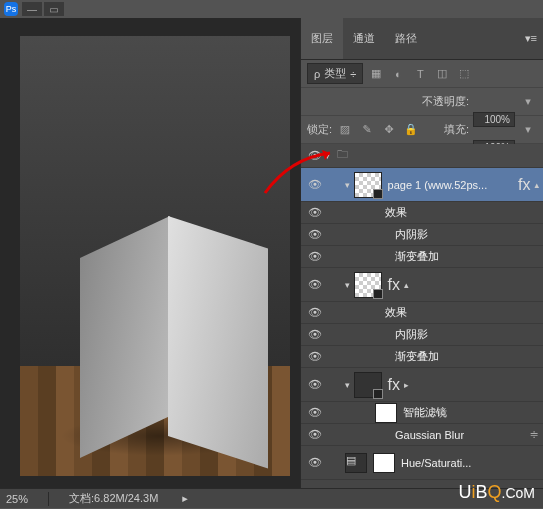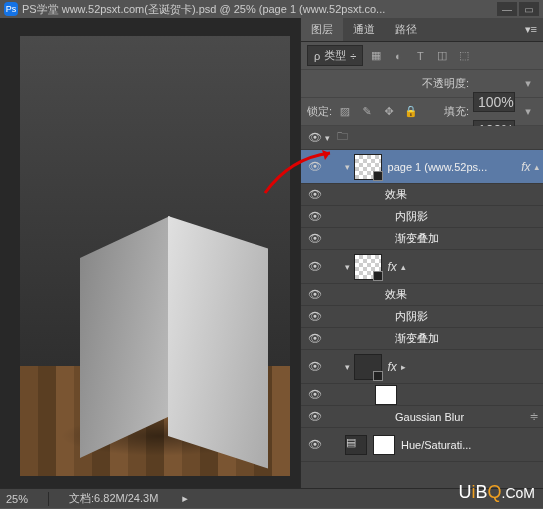--- a/index.html
+++ b/index.html
@@ -18,57 +18,56 @@
 .canvas-bg { width: 270px; height: 440px; background: linear-gradient(#3a3a3a, #2a2a2a 60%, #2a2a2a); position: relative; overflow: hidden; }
 .wall { position: absolute; top: 0; left: 0; right: 0; height: 330px; background: linear-gradient(#4a4a4a, #2f2f2f); }
 .floor { position: absolute; bottom: 0; left: 0; right: 0; height: 110px; background: repeating-linear-gradient(90deg, #6b4a2a 0 18px, #5a3e22 18px 36px, #7a5532 36px 54px); }
 .card-shape { position: absolute; left: 60px; top: 180px; width: 180px; height: 220px; }
 .card-left { position: absolute; left: 0; top: 0; width: 90px; height: 200px; background: linear-gradient(100deg, #888, #bbb); transform: skewY(-25deg); transform-origin: top right; }
 .card-right { position: absolute; left: 88px; top: 0; width: 100px; height: 220px; background: linear-gradient(100deg, #e0e0e0, #aaa); transform: skewY(18deg); transform-origin: top left; }
 .shadow { position: absolute; left: 40px; bottom: 20px; width: 200px; height: 40px; background: radial-gradient(ellipse at center, rgba(0,0,0,0.4), transparent 70%); }
 .arrow { position: absolute; left: 260px; top: 130px; width: 80px; height: 50px; pointer-events: none; z-index: 10; }
 
 .panel { flex: 1; background: #535353; border-left: 1px solid #2a2a2a; font-size: 11px; color: #ccc; display: flex; flex-direction: column; }
-.panel-tabs { display: flex; height: 24px; border-bottom: 1px solid #2a2a2a; background: #454545; align-items: center; }
+.panel-tabs { display: flex; height: 42px; border-bottom: 1px solid #2a2a2a; background: #454545; align-items: center; }
 .panel-tab { padding: 0 10px; height: 100%; display: flex; align-items: center; cursor: pointer; color: #ccc; }
 .panel-tab.active { background: #535353; }
 .panel-tab-menu { margin-left: auto; padding: 0 6px; }
 
 .panel-row { display: flex; align-items: center; height: 28px; padding: 0 6px; gap: 4px; border-bottom: 1px solid #454545; }
 .dropdown { background: #3a3a3a; border: 1px solid #2a2a2a; padding: 2px 6px; color: #ccc; font-size: 11px; display: flex; align-items: center; gap: 4px; }
-.pct-box { background: #3a3a3a; border: 1px solid #2a2a2a; padding: 1px 4px; color: #ccc; font-size: 14px; width: 42px; text-align: right; margin-top: 36px; }
+.pct-box { background: #3a3a3a; border: 1px solid #2a2a2a; padding: 1px 4px; color: #ccc; font-size: 10px; width: 42px; text-align: right; margin-top: 36px; }
 .icon-btn { width: 18px; height: 18px; color: #aaa; display: flex; align-items: center; justify-content: center; font-size: 11px; }
 
 .layer-tree { flex: 1; overflow-y: auto; background: #454545; }
 .layer-row { display: flex; align-items: center; height: 34px; border-bottom: 1px solid #3a3a3a; padding-left: 4px; }
 .layer-row.group { height: 24px; background: #4a4a4a; }
 .layer-row.selected { background: #5b7aa6; }
 .layer-row.effect { height: 22px; }
 .vis-eye { width: 20px; text-align: center; color: #ccc; font-size: 11px; }
 .indent { display: inline-block; }
 .layer-thumb { width: 28px; height: 26px; background: repeating-conic-gradient(#ccc 0% 25%, #fff 0% 50%) 0 0/8px 8px; border: 1px solid #222; margin-right: 6px; position: relative; }
 .layer-thumb.dark { background: #333; }
 .layer-thumb.white { background: #fff; }
 .smart-badge { position: absolute; right: -2px; bottom: -2px; width: 10px; height: 10px; background: #222; border: 1px solid #888; }
 .layer-label { flex: 1; white-space: nowrap; overflow: hidden; text-overflow: ellipsis; color: #eee; }
-.fx-badge { color: #ddd; font-style: italic; font-size: 12px; margin-right: 4px; }
+.fx-badge { color: #ddd; font-size: 16px; margin-right: 4px; }
 .tri { font-size: 9px; color: #ccc; margin-right: 4px; }
 
 .statusbar { height: 20px; background: #454545; display: flex; align-items: center; font-size: 11px; color: #ccc; padding: 0 6px; gap: 20px; border-top: 1px solid #2a2a2a; }
 .statusbar .sep { border-left: 1px solid #2a2a2a; height: 14px; }
 
 .uibq { position: absolute; right: 8px; bottom: 6px; font-size: 18px; font-weight: normal; color: #fff; font-family: Arial; }
 .uibq .b { color: #f0a020; }
 </style>
 </head>
 <body>
 
 <div class="titlebar">
   <div class="titlebar-logo">Ps</div>
-  <div class="titlebar-title">PS学堂 www.52psxt.com(圣诞贺卡).psd @ 25% (page 1 (www.52psxt.co...</div>
   <div class="titlebar-btns">
     <div class="titlebar-btn">—</div>
     <div class="titlebar-btn">▭</div>
   </div>
 </div>
 
 <div class="main">
   <div class="canvas-area">
     <div class="canvas-bg">
       <div class="wall"></div>
@@ -187,20 +186,21 @@
         <div class="layer-thumb dark">
             <div class="smart-badge"></div>
           </div>
         <span class="fx-badge">fx</span>
         <span class="tri">▸</span>
       </div>
       <div class="layer-row effect">
         <span class="vis-eye">👁</span>
         <span class="indent" style="width:50px"></span>
         <div class="layer-thumb white" style="width:22px;height:20px"></div>
+        <span class="layer-label">智能滤镜</span>
       </div>
       <div class="layer-row effect">
         <span class="vis-eye">👁</span>
         <span class="indent" style="width:70px"></span>
         <span class="layer-label">Gaussian Blur</span>
         <span class="icon-btn">≑</span>
       </div>
 
       <div class="layer-row">
         <span class="vis-eye">👁</span>

